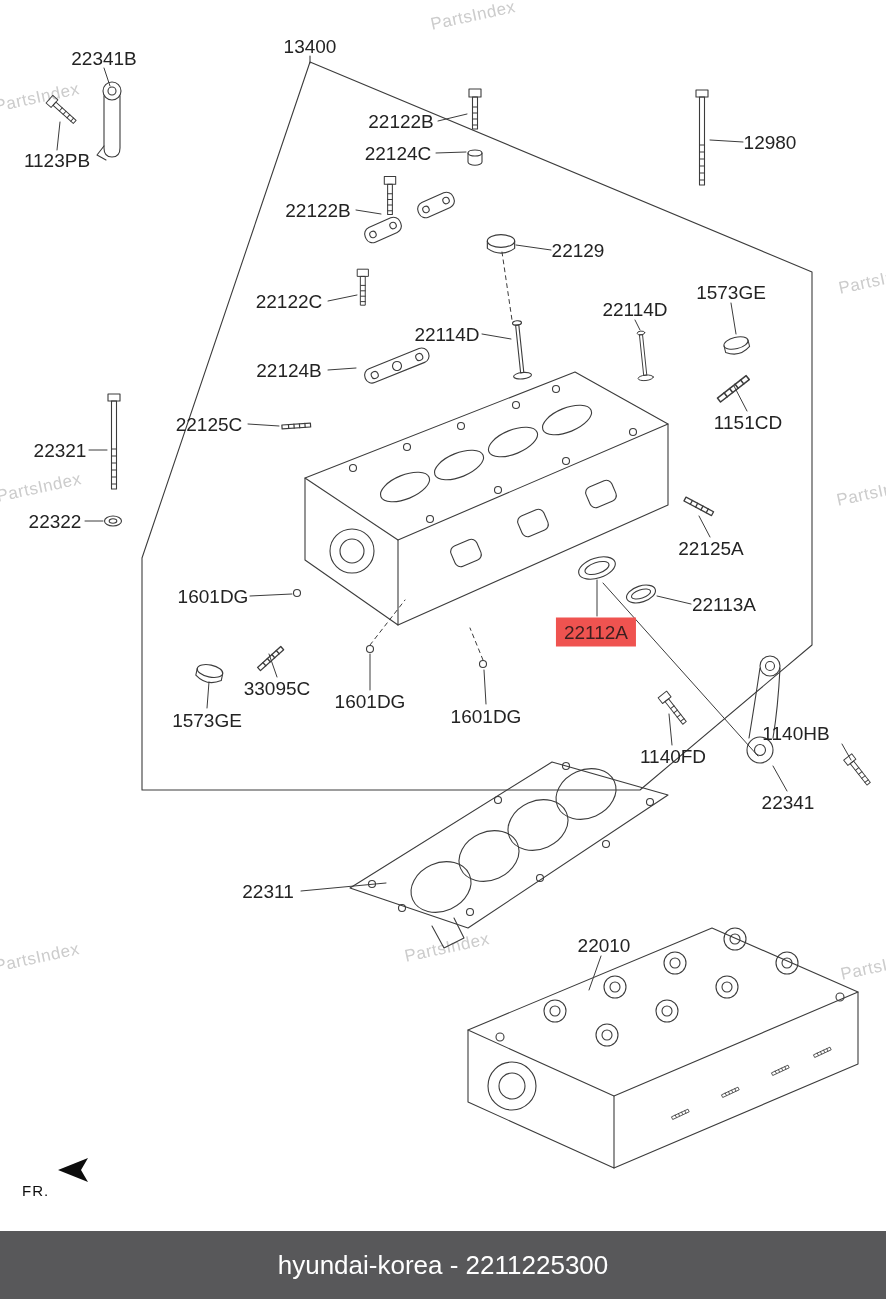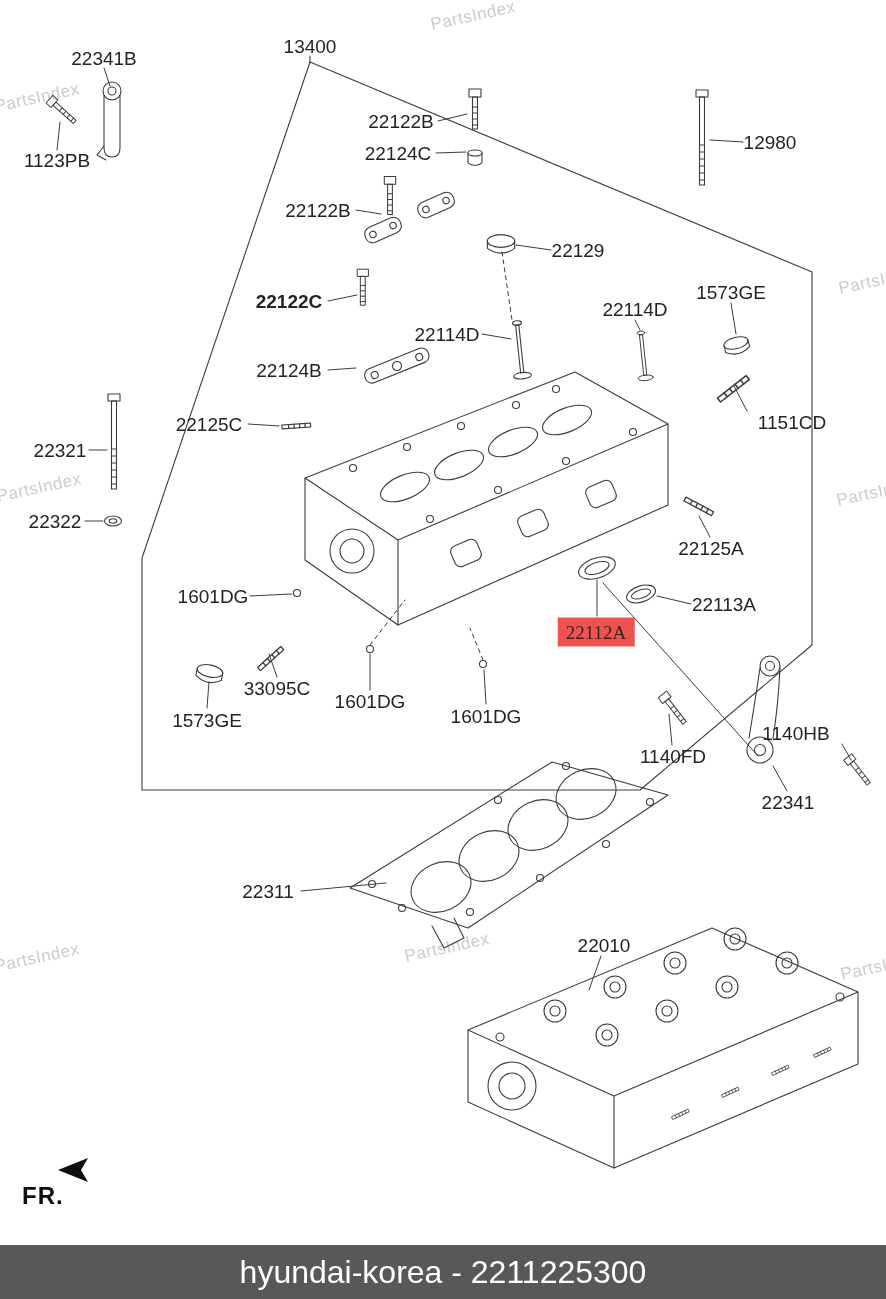--- a/index.html
+++ b/index.html
@@ -15,32 +15,32 @@
     position:absolute;color:var(--wm);font-size:17px;letter-spacing:.5px;
     transform:rotate(-12deg);white-space:nowrap;user-select:none;
   }
   .diagram-svg{position:absolute;left:0;top:0;color:var(--line);}
   .label-layer{position:absolute;inset:0;}
   .part-label{
     position:absolute;transform:translate(-50%,-50%);
     font-size:19px;color:#232323;white-space:nowrap;line-height:1;
   }
   .part-label.highlight{
-    background:var(--hl);padding:5px 8px;color:#3c1f1f;font-family:Liberation Serif, serif;
+    background:var(--hl);padding:5px 8px;color:#3c1f1f;
   }
   .fr-text{
-    position:absolute;left:22px;top:1182px;font-weight:bold;
-    font-size:24px;color:#0d0d0d;letter-spacing:1px;
+    position:absolute;left:22px;top:1182px;font-weight:normal;
+    font-size:15px;color:#0d0d0d;letter-spacing:1px;
   }
   .fr-arrow{position:absolute;left:56px;top:1156px;}
   .footer{
-    position:absolute;left:0;right:0;bottom:0;height:54px;
+    position:absolute;left:0;right:0;bottom:0;height:68px;
     background:var(--footer-bg);color:var(--footer-fg);
     display:flex;align-items:center;justify-content:center;gap:60px;
-    font-size:32px;
+    font-size:26px;
   }
 </style>
 </head>
 <body>
 
 <div class="wm-layer">
     <span class="wm" style="left: 430px; top: 6px;">PartsIndex</span>
     <span class="wm" style="left: -6px; top: 88px;">PartsIndex</span>
     <span class="wm" style="left: 838px; top: 270px;">PartsIndex</span>
     <span class="wm" style="left: -4px; top: 478px;">PartsIndex</span>
@@ -269,26 +269,26 @@
 
 <div class="label-layer">
     <div class="part-label" style="left: 104px; top: 58px;">22341B</div>
     <div class="part-label" style="left: 310px; top: 46px;">13400</div>
     <div class="part-label" style="left: 57px; top: 160px;">1123PB</div>
     <div class="part-label" style="left: 401px; top: 121px;">22122B</div>
     <div class="part-label" style="left: 398px; top: 153px;">22124C</div>
     <div class="part-label" style="left: 770px; top: 142px;">12980</div>
     <div class="part-label" style="left: 318px; top: 210px;">22122B</div>
     <div class="part-label" style="left: 578px; top: 250px;">22129</div>
-    <div class="part-label" style="left: 289px; top: 301px; font-weight: bold;">22122C</div>
+    <div class="part-label" style="left: 289px; top: 301px;">22122C</div>
     <div class="part-label" style="left: 731px; top: 292px;">1573GE</div>
     <div class="part-label" style="left: 447px; top: 334px;">22114D</div>
     <div class="part-label" style="left: 635px; top: 309px;">22114D</div>
     <div class="part-label" style="left: 289px; top: 370px;">22124B</div>
-    <div class="part-label" style="left: 792px; top: 422px;">1151CD</div>
+    <div class="part-label" style="left: 748px; top: 422px;">1151CD</div>
     <div class="part-label" style="left: 209px; top: 424px;">22125C</div>
     <div class="part-label" style="left: 60px; top: 450px;">22321</div>
     <div class="part-label" style="left: 55px; top: 521px; text-align: center;">22322</div>
     <div class="part-label" style="left: 711px; top: 548px;">22125A</div>
     <div class="part-label" style="left: 213px; top: 596px;">1601DG</div>
     <div class="part-label" style="left: 724px; top: 604px;">22113A</div>
     <div class="part-label highlight" style="left: 596px; top: 632px;">22112A</div>
     <div class="part-label" style="left: 277px; top: 688px; text-align: center;">33095C</div>
     <div class="part-label" style="left: 207px; top: 720px;">1573GE</div>
     <div class="part-label" style="left: 370px; top: 701px;">1601DG</div>

